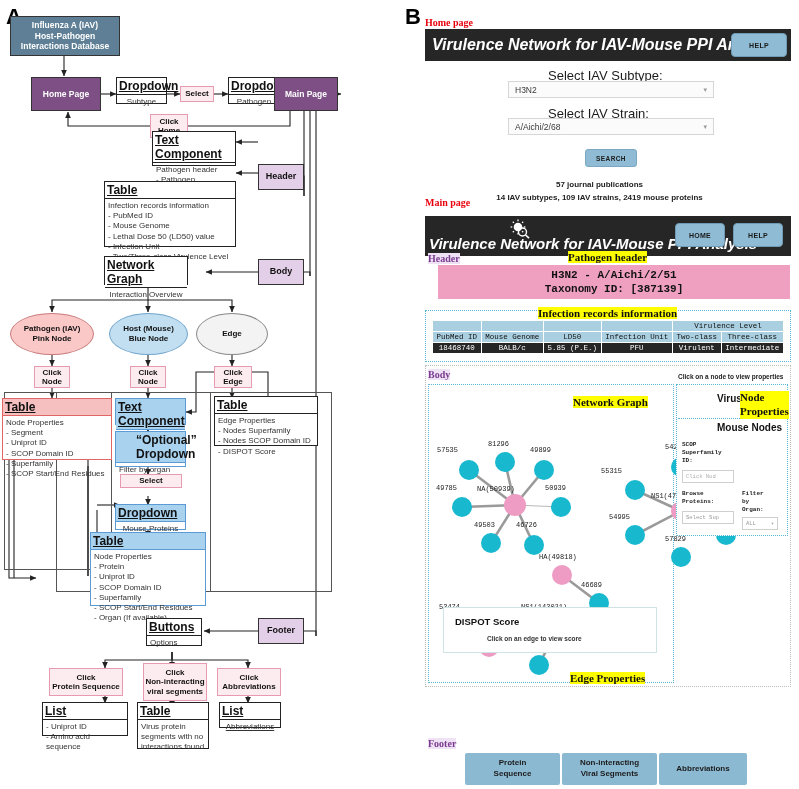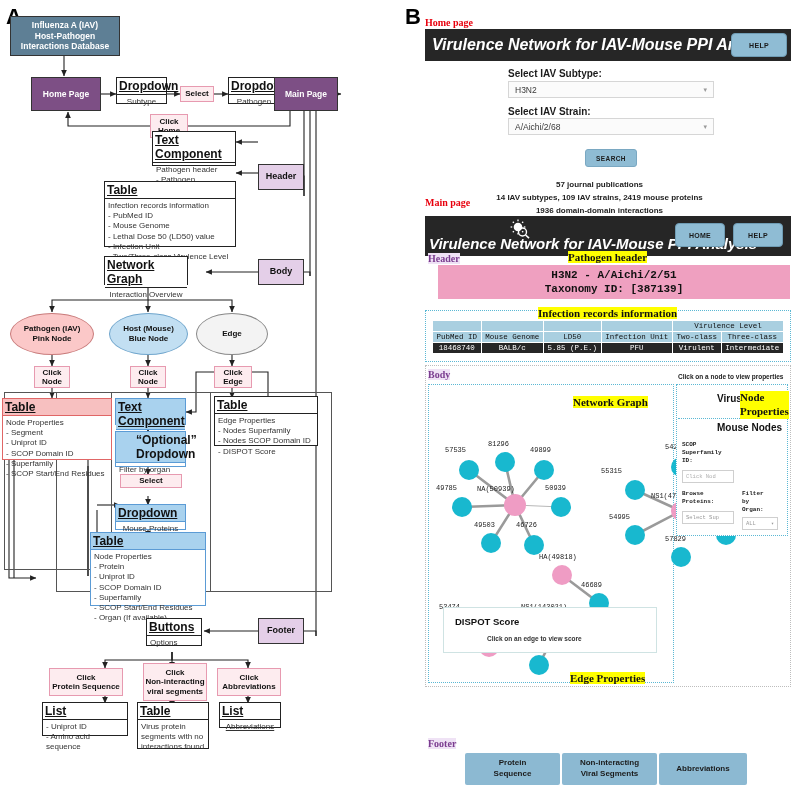--- a/index.html
+++ b/index.html
@@ -79,21 +79,21 @@
     color:#fff; font-style:italic; font-weight:bold;
     font-family:"Liberation Sans", sans-serif;
     white-space:nowrap;
   }
   .pillbtn {
     background:#8fbcd4; border:1px solid #6f9cb4; border-radius:4px;
     color:#1a1a1a; font-size:7px; font-weight:bold; letter-spacing:.3px;
     display:flex; align-items:center; justify-content:center;
   }
 
-  .fldlabel { position:absolute; font-size:10px; font-weight:bold; color:#1c1c1c; }
+  .fldlabel { position:absolute; font-size:13px; font-weight:normal; color:#1c1c1c;margin-left:40px; }
   .selectbox {
     position:absolute; border:1px solid #d6d6d6; background:#fbfbfb;
     display:flex; align-items:center; padding:0 6px;
     font-size:8.5px; color:#3a3a3a;
   }
   .selectbox .caret { margin-left:auto; color:#9a9a9a; font-size:7px; }
 
   .searchbtn {
     position:absolute; background:#8fbcd4; border:1px solid #7aa8c2;
     border-radius:3px; font-size:6.5px; font-weight:bold; color:#1b1b1b;
@@ -432,21 +432,20 @@
   <div class="fldlabel" style="left:508px; top:106px;">Select IAV Strain:</div>
   <div class="selectbox" style="left:508px; top:118px; width:206px; height:17px;">
     <span>A/Aichi/2/68</span>
     <span class="caret">▾</span>
   </div>
 
   <div class="searchbtn" style="left:585px; top:149px; width:52px; height:18px;">SEARCH</div>
 
   <div class="statline" style="left:400px; top:180px; width:399px;">57 journal publications</div>
   <div class="statline" style="left:400px; top:193px; width:399px;">14 IAV subtypes, 109 IAV strains, 2419 mouse proteins</div>
-  <div class="statline" style="left:400px; top:206px; width:399px;">1936 domain-domain interactions</div>
 
   <div class="anno red" style="left:425px; top:197px;">Main page</div>
 
   <div class="appbar" style="left:425px; top:216px; width:366px; height:40px;">
     <svg style="position:absolute; left:84px; top:3px;" width="22" height="20" viewBox="0 0 22 20">
       <g fill="#ffffff">
         <circle cx="9" cy="8" r="4.3"></circle>
         <g stroke="#ffffff" stroke-width="1.3">
           <path d="M9,2.2 L9,0.6"></path>
             <path d="M9,13.8 L9,15.4"></path>
@@ -537,21 +536,21 @@
 
     <div class="gnode mouse" style="left:30px; top:75px; width:20px; height:20px;"></div>
     <div class="gnode mouse" style="left:66px; top:67px; width:20px; height:20px;"></div>
     <div class="gnode mouse" style="left:105px; top:75px; width:20px; height:20px;"></div>
     <div class="gnode mouse" style="left:23px; top:112px; width:20px; height:20px;"></div>
     <div class="gnode mouse" style="left:122px; top:112px; width:20px; height:20px;"></div>
     <div class="gnode mouse" style="left:52px; top:148px; width:20px; height:20px;"></div>
     <div class="gnode mouse" style="left:95px; top:150px; width:20px; height:20px;"></div>
     <div class="gnode virus" style="left:75px; top:109px; width:22px; height:22px;"></div>
 
-    <div class="glabel" style="left:16px; top:61px;">57535</div>
+    <div class="glabel" style="left:8px; top:61px;">57535</div>
     <div class="glabel" style="left:59px; top:55px;">81296</div>
     <div class="glabel" style="left:101px; top:61px;">49899</div>
     <div class="glabel" style="left:7px; top:99px;">49785</div>
     <div class="glabel" style="left:116px; top:99px;">50939</div>
     <div class="glabel" style="left:45px; top:136px;">49503</div>
     <div class="glabel" style="left:87px; top:136px;">46726</div>
     <div class="glabel" style="left:48px; top:100px;">NA(50939)</div>
 
     <div class="gnode virus" style="left:123px; top:180px; width:20px; height:20px;"></div>
     <div class="gnode mouse" style="left:160px; top:208px; width:20px; height:20px;"></div>

